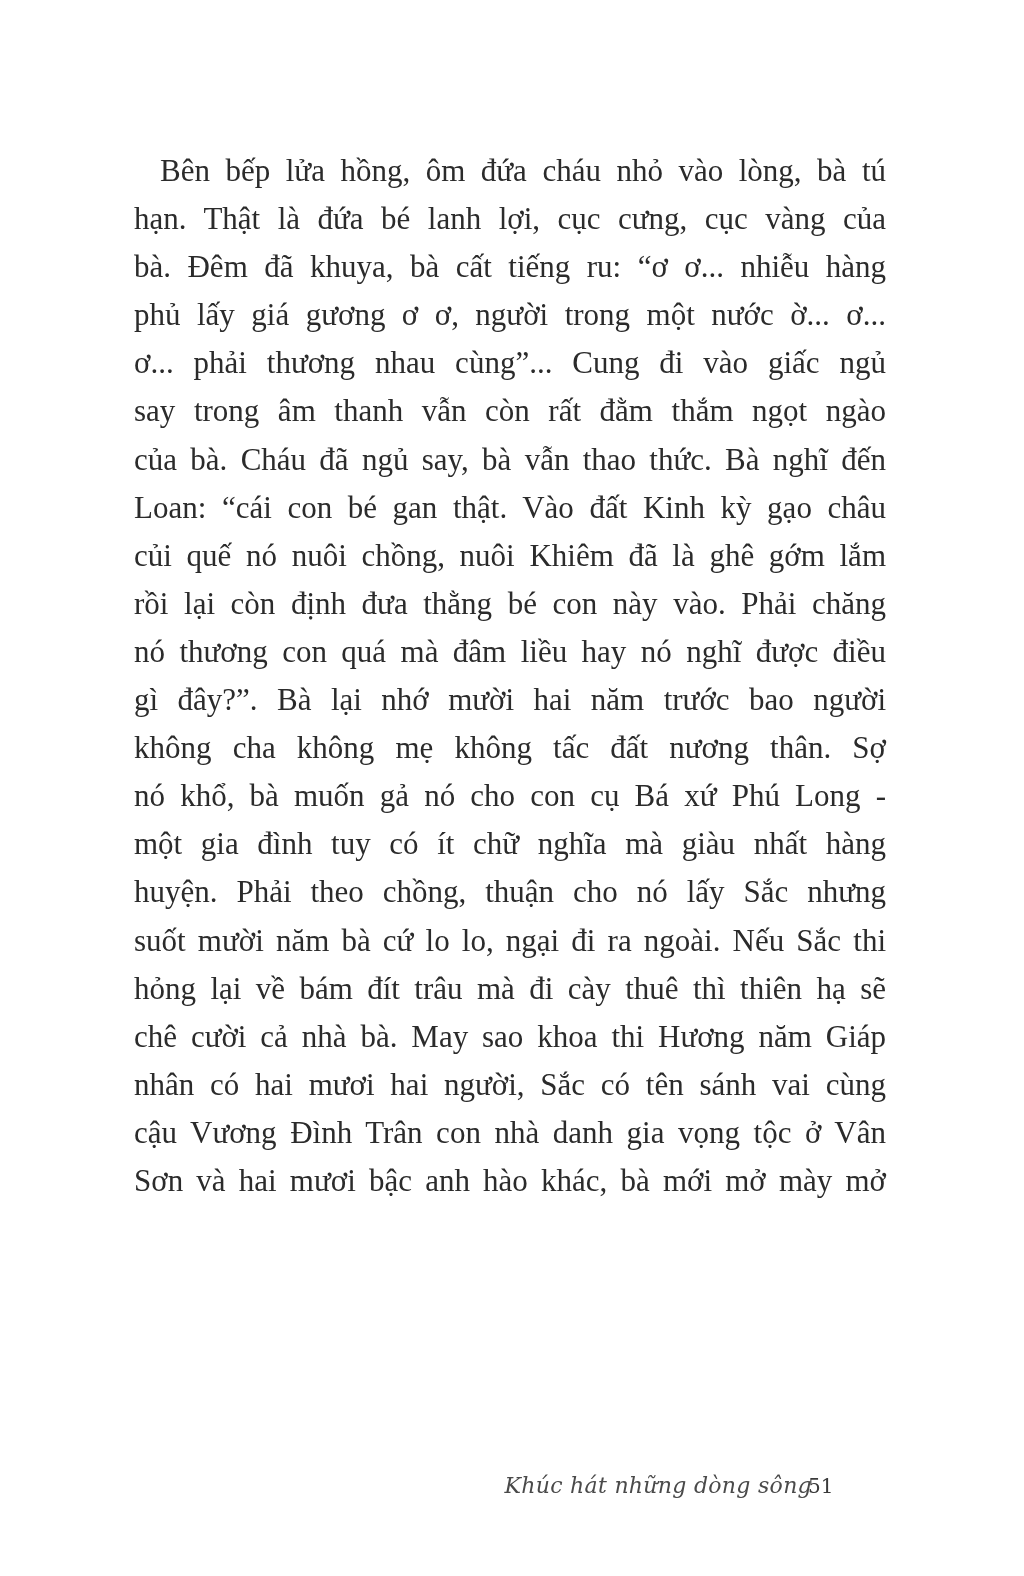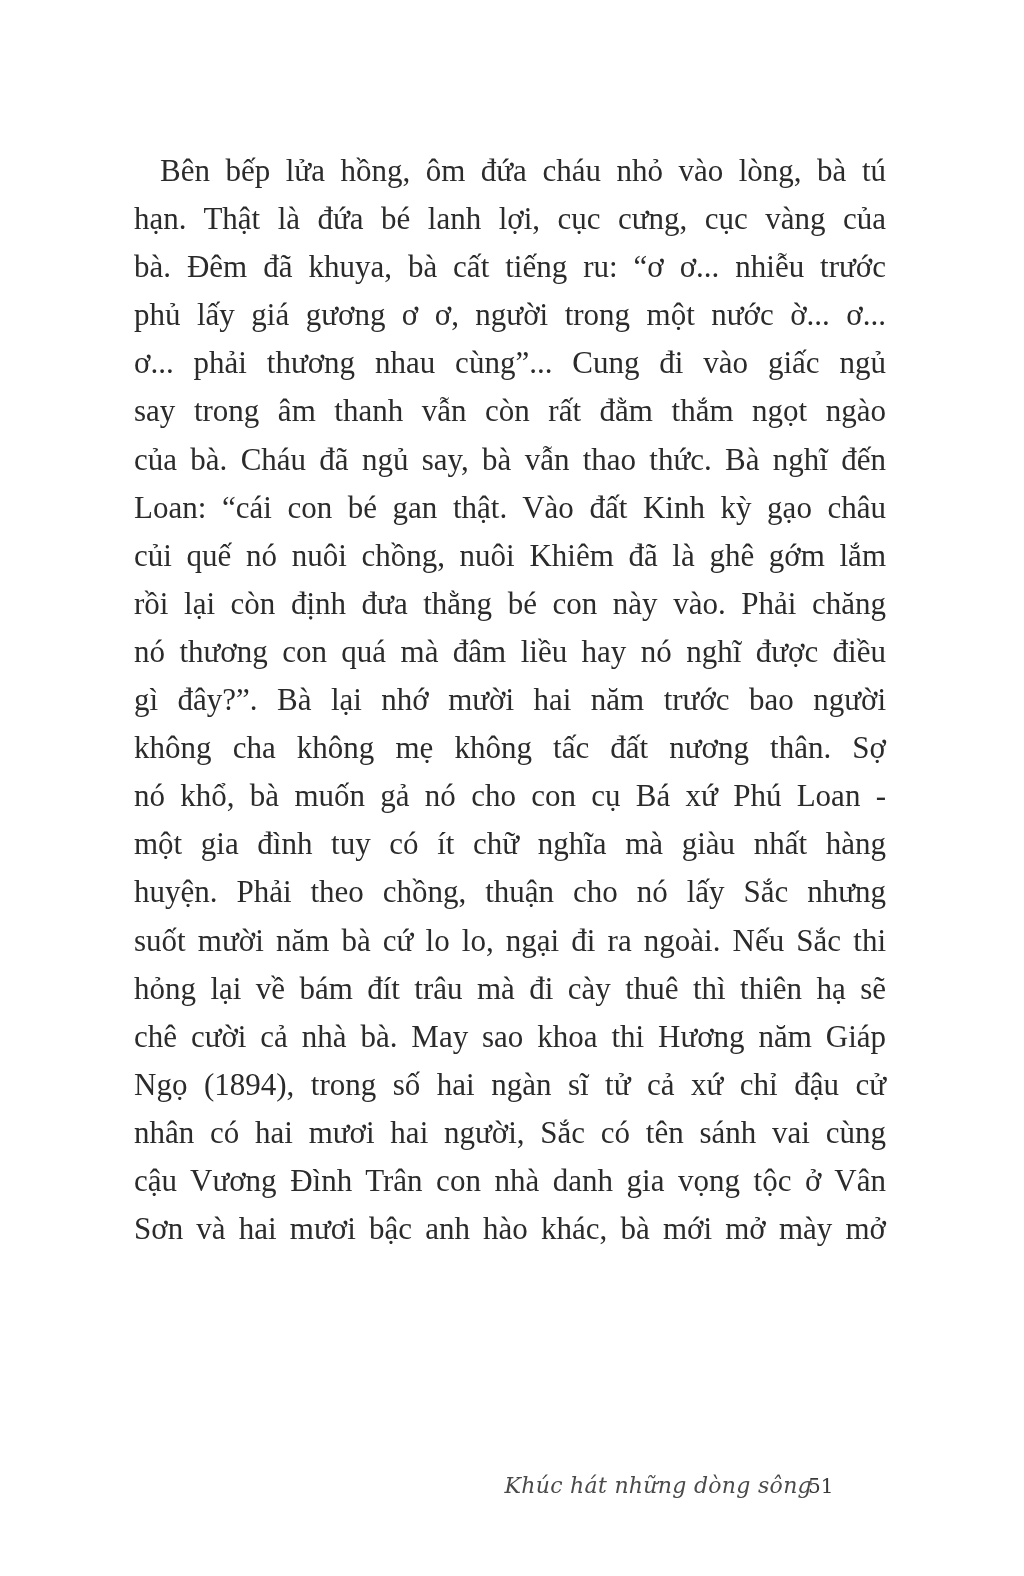--- a/index.html
+++ b/index.html
@@ -71,38 +71,37 @@
       color: #3a3a3a;
     }
   </style>
 </head>
 <body>
 
 <div class="page">
   <div class="body-text">
     <span class="line indent">Bên bếp lửa hồng, ôm đứa cháu nhỏ vào lòng, bà tú</span>
     <span class="line">hạn. Thật là đứa bé lanh lợi, cục cưng, cục vàng của</span>
-    <span class="line">bà. Đêm đã khuya, bà cất tiếng ru: “ơ ơ... nhiễu trước</span>
+    <span class="line">bà. Đêm đã khuya, bà cất tiếng ru: “ơ ơ... nhiễu hàng</span>
     <span class="line">phủ lấy giá gương ơ ơ, người trong một nước ờ... ơ...</span>
     <span class="line">ơ... phải thương nhau cùng”... Cung đi vào giấc ngủ</span>
     <span class="line">say trong âm thanh vẫn còn rất đằm thắm ngọt ngào</span>
     <span class="line">của bà. Cháu đã ngủ say, bà vẫn thao thức. Bà nghĩ đến</span>
     <span class="line">Loan: “cái con bé gan thật. Vào đất Kinh kỳ gạo châu</span>
     <span class="line">củi quế nó nuôi chồng, nuôi Khiêm đã là ghê gớm lắm</span>
     <span class="line">rồi lại còn định đưa thằng bé con này vào. Phải chăng</span>
     <span class="line">nó thương con quá mà đâm liều hay nó nghĩ được điều</span>
     <span class="line">gì đây?”. Bà lại nhớ mười hai năm trước bao người</span>
     <span class="line">không cha không mẹ không tấc đất nương thân. Sợ</span>
-    <span class="line">nó khổ, bà muốn gả nó cho con cụ Bá xứ Phú Loan -</span>
+    <span class="line">nó khổ, bà muốn gả nó cho con cụ Bá xứ Phú Long -</span>
     <span class="line">một gia đình tuy có ít chữ nghĩa mà giàu nhất hàng</span>
     <span class="line">huyện. Phải theo chồng, thuận cho nó lấy Sắc nhưng</span>
     <span class="line">suốt mười năm bà cứ lo lo, ngại đi ra ngoài. Nếu Sắc thi</span>
     <span class="line">hỏng lại về bám đít trâu mà đi cày thuê thì thiên hạ sẽ</span>
     <span class="line">chê cười cả nhà bà. May sao khoa thi Hương năm Giáp</span>
-    <span class="line">Ngọ (1894), trong số hai ngàn sĩ tử cả xứ chỉ đậu cử</span>
     <span class="line">nhân có hai mươi hai người, Sắc có tên sánh vai cùng</span>
     <span class="line">cậu Vương Đình Trân con nhà danh gia vọng tộc ở Vân</span>
     <span class="line">Sơn và hai mươi bậc anh hào khác, bà mới mở mày mở</span>
   </div>
 
   <div class="footer">
     <span class="running-title">Khúc hát những dòng sông</span>
     <span class="page-number">51</span>
   </div>
 </div>

